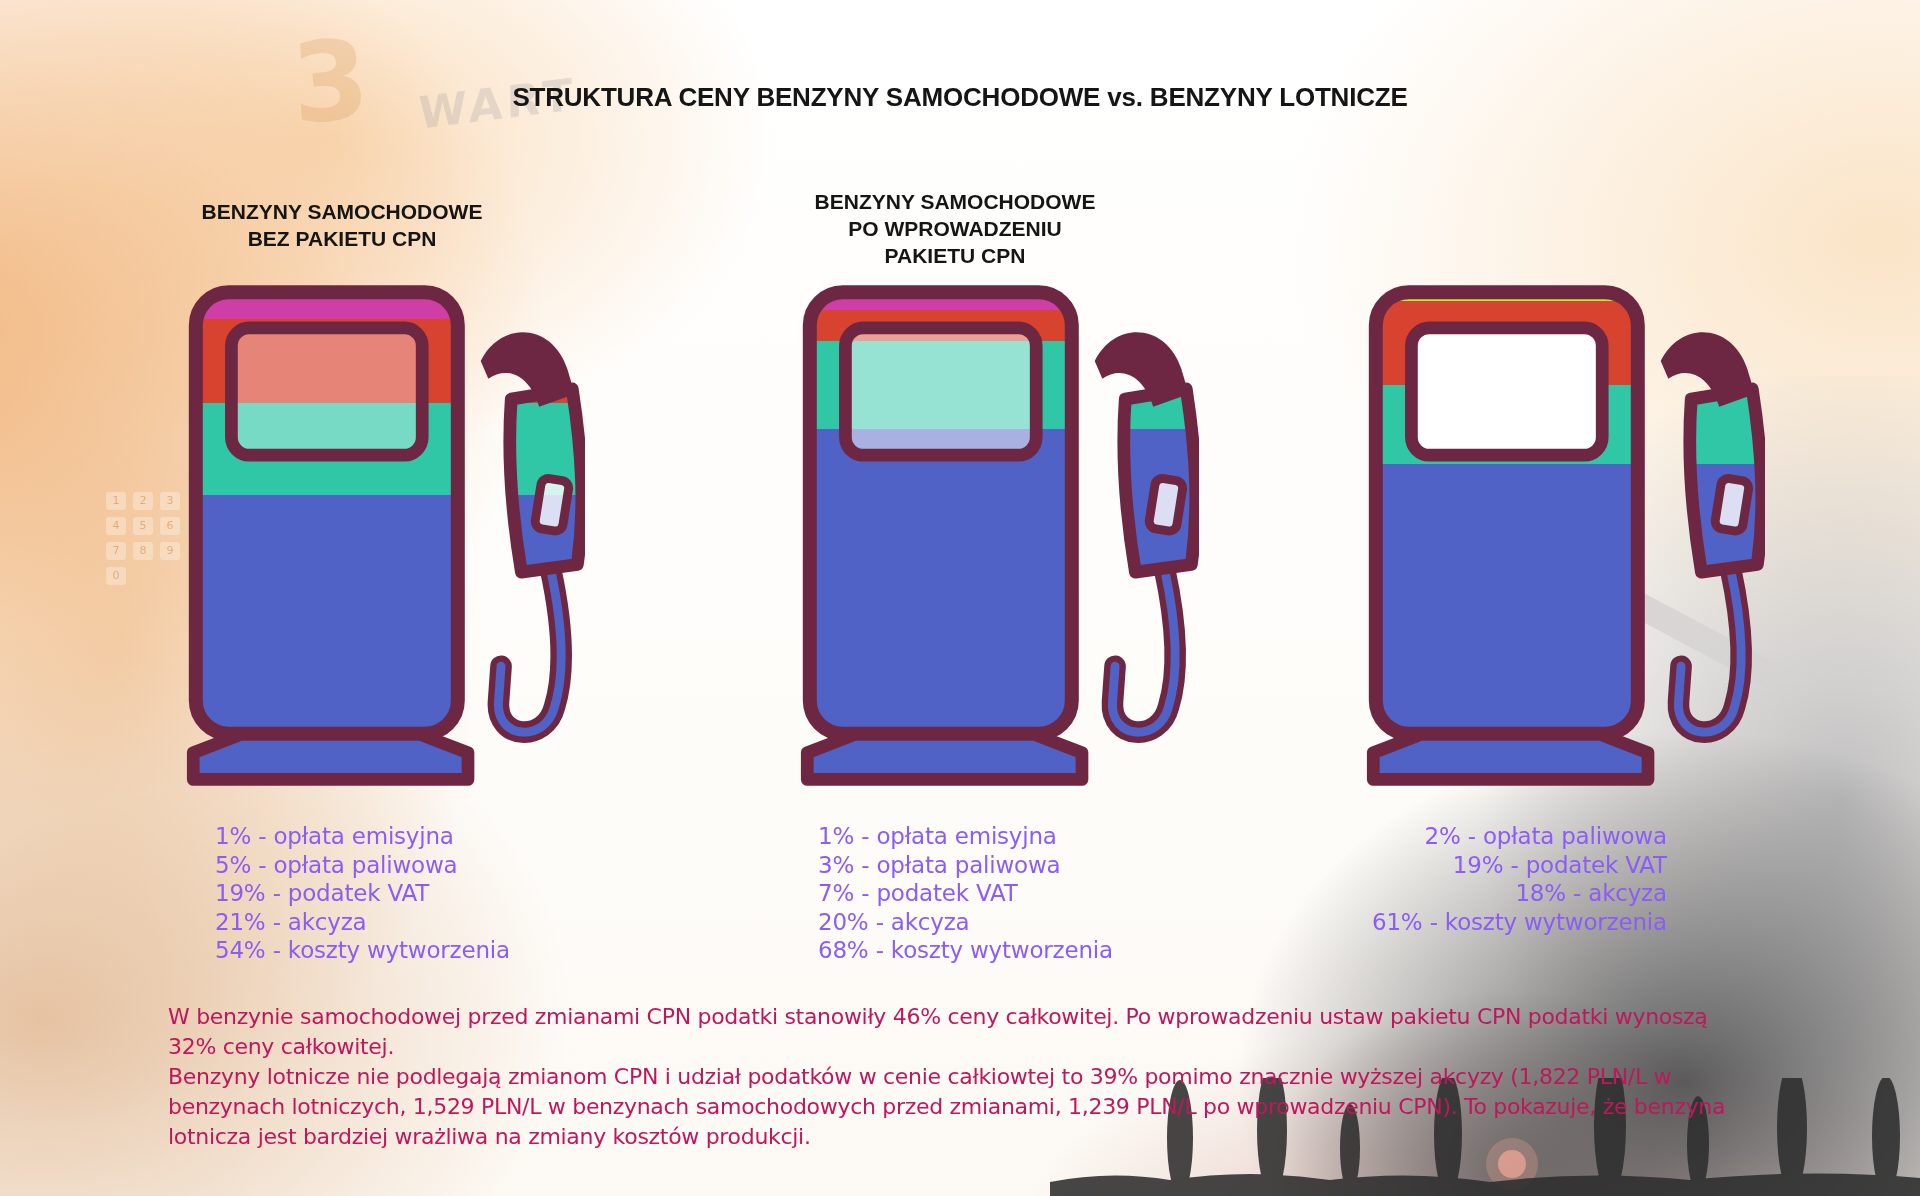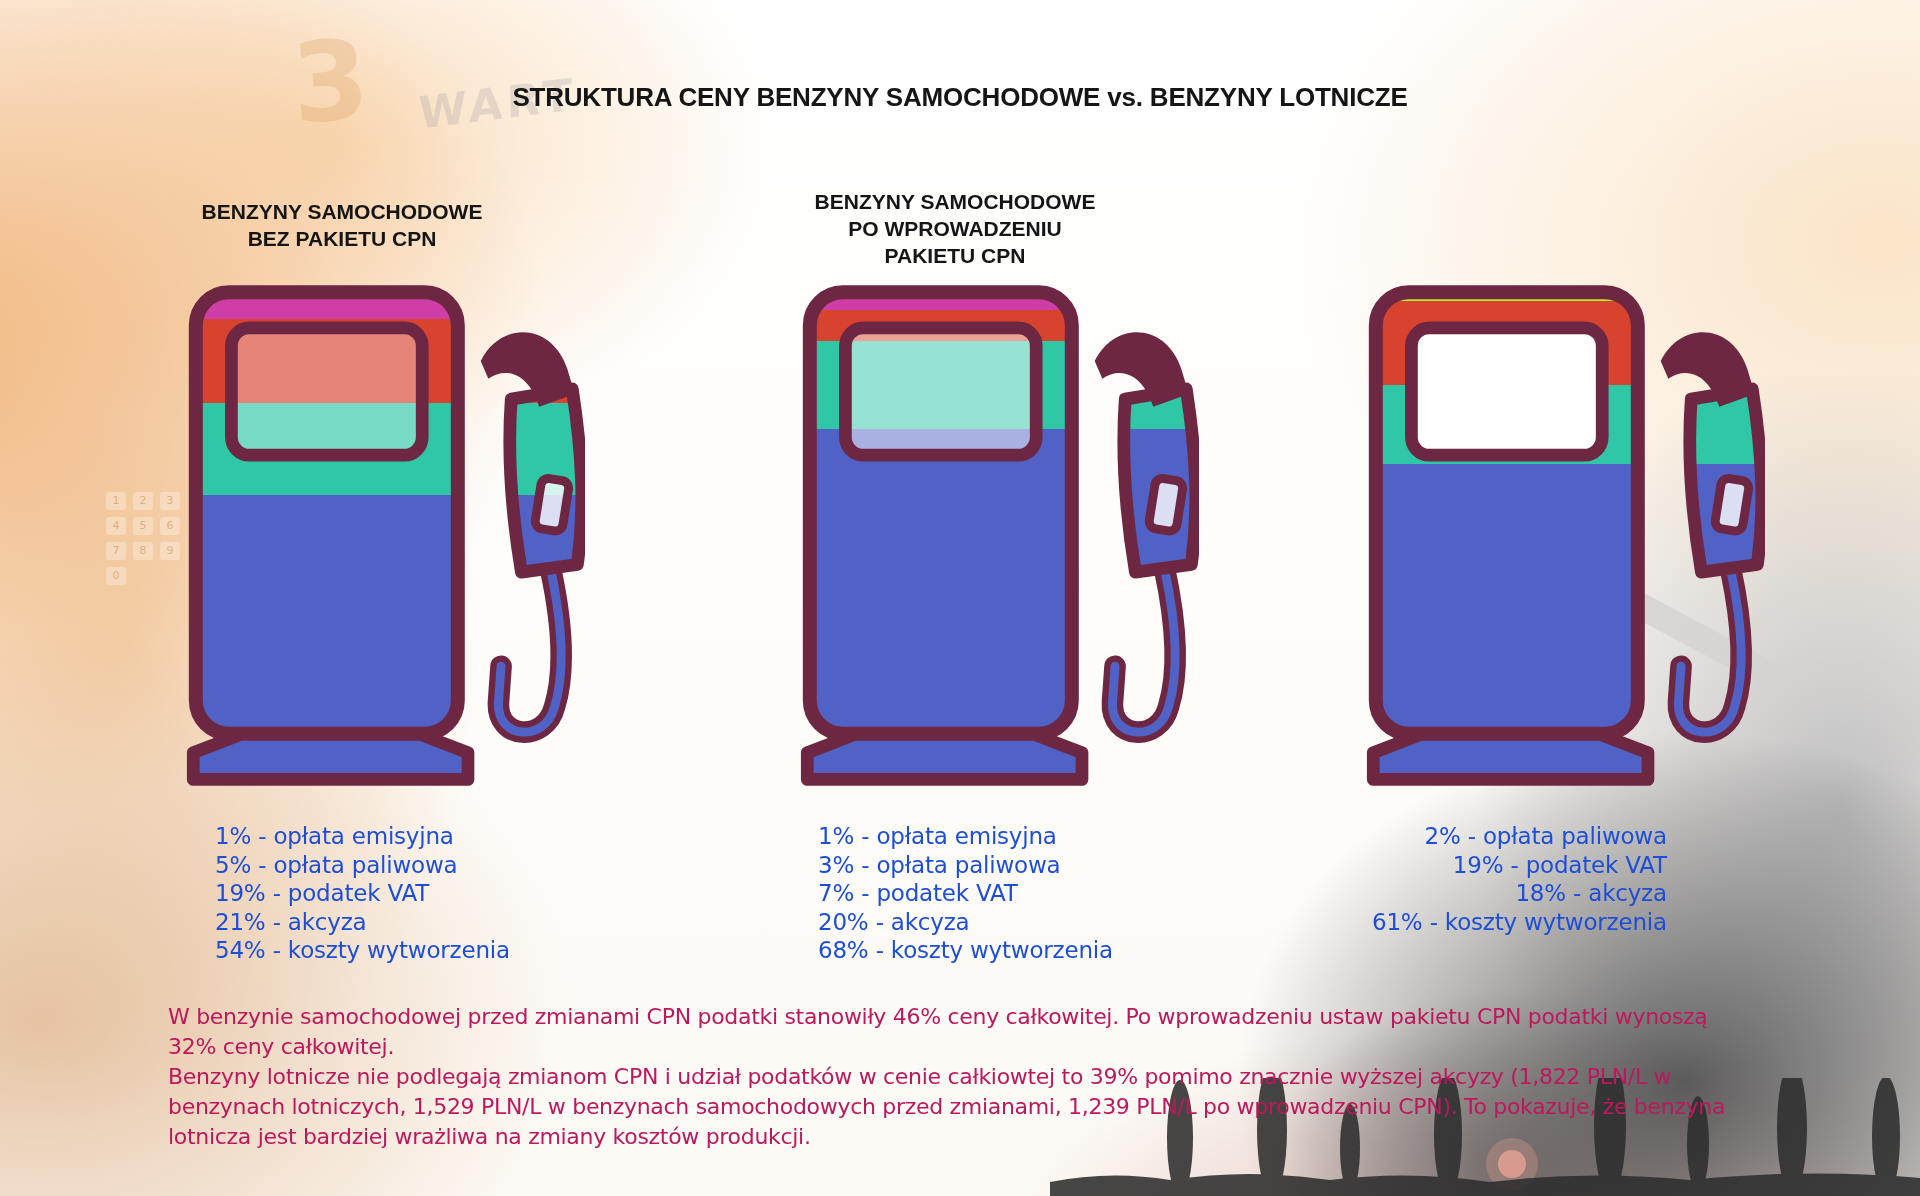--- a/index.html
+++ b/index.html
@@ -37,21 +37,21 @@
     font-family:"Liberation Sans",sans-serif;font-weight:bold;font-size:26px;letter-spacing:-.2px;color:#151515;}
   .col-header{position:absolute;width:420px;text-align:center;
     font-family:"Liberation Sans",sans-serif;font-weight:bold;font-size:21px;line-height:27px;color:#151515;margin-top:28px;}
   .h1{left:132px;top:170px;}
   .h2{left:745px;top:160px;}
   .h3{left:1308px;top:208px;}
   .pump-slot{position:absolute;width:407px;height:509px;}
   .p1{left:178px;top:282px;}
   .p2{left:792px;top:282px;}
   .p3{left:1358px;top:282px;}
-  .legend{position:absolute;font-size:23px;line-height:28.5px;letter-spacing:-.2px;color:#1d4ed8;}
+  .legend{position:absolute;font-size:23px;line-height:28.5px;letter-spacing:-.2px;color:#8b5cf6;}
   .l1{left:215px;top:822px;}
   .l2{left:818px;top:822px;}
   .l3{left:1372px;top:822px;text-align:right;}
   .footer{position:absolute;left:168px;top:1002px;width:1560px;
     font-size:22px;line-height:30px;letter-spacing:-.3px;color:#be185d;}
 </style>
 <title>STRUKTURA CENY BENZYNY SAMOCHODOWE vs. BENZYNY LOTNICZE</title></head>
 <body>
 
 <div id="stage">

